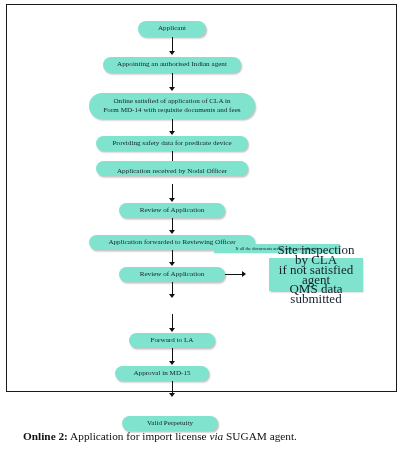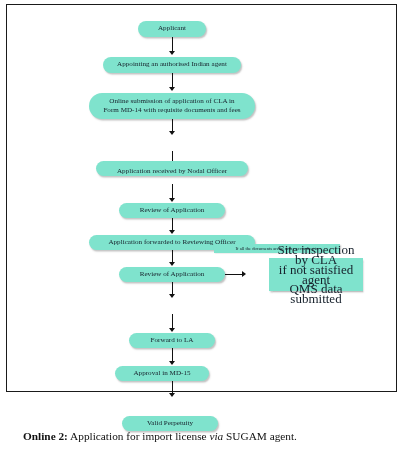--- a/index.html
+++ b/index.html
@@ -139,26 +139,29 @@
     <div class="vline" style="left:164.5px; top:32px; height:16px;"></div>
     <div class="arrow-down" style="left:162px; top:46px;"></div>
 
     <div class="node" style="left:96px; top:52px; width:138px; height:16px;">
       <span>Appointing an authorised Indian agent</span>
     </div>
     <div class="vline" style="left:164.5px; top:68px; height:16px;"></div>
     <div class="arrow-down" style="left:162px; top:82px;"></div>
 
     <div class="node two-line" style="left:82px; top:88px; width:166px; height:26px; flex-direction:column;">
-      <span>Online submission of application of CLA in</span>
+      <span>Online satisfied of application of CLA in</span>
       <span>Form MD-14 with requisite documents and fees</span>
     </div>
     <div class="vline" style="left:164.5px; top:114px; height:14px;"></div>
     <div class="arrow-down" style="left:162px; top:126px;"></div>
 
+    <div class="node" style="left:89px; top:131px; width:152px; height:15px;">
+      <span>Providing safety data for predicate device</span>
+    </div>
     <div class="vline" style="left:164.5px; top:146px; height:15px;"></div>
     <div class="arrow-down" style="left:162px; top:159px;"></div>
 
     <div class="node" style="left:89px; top:156px; width:152px; height:15px;align-items:flex-end;">
       <span>Application received by Nodal Officer</span>
     </div>
     <div class="vline" style="left:164.5px; top:179px; height:16px;"></div>
     <div class="arrow-down" style="left:162px; top:193px;"></div>
 
     <div class="node" style="left:112px; top:198px; width:106px; height:15px;">

